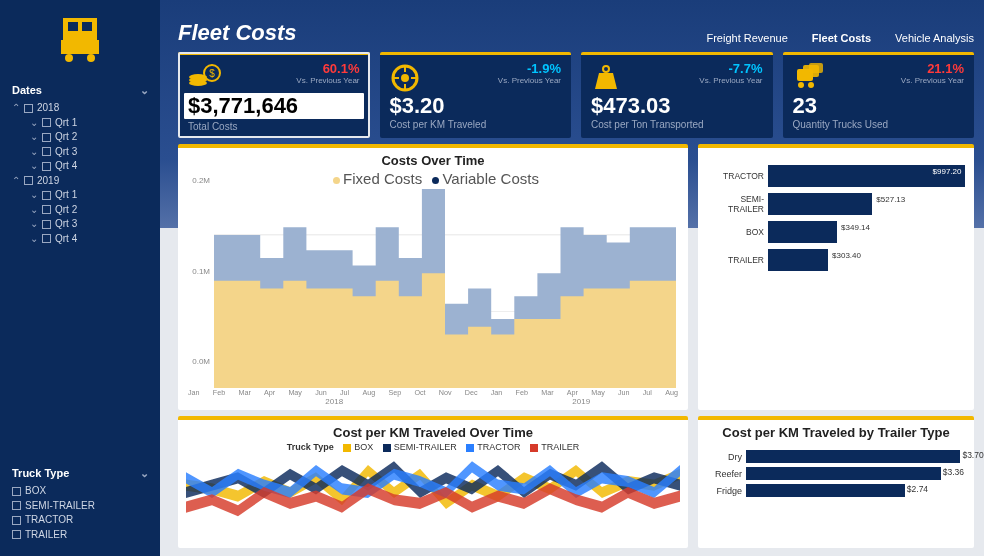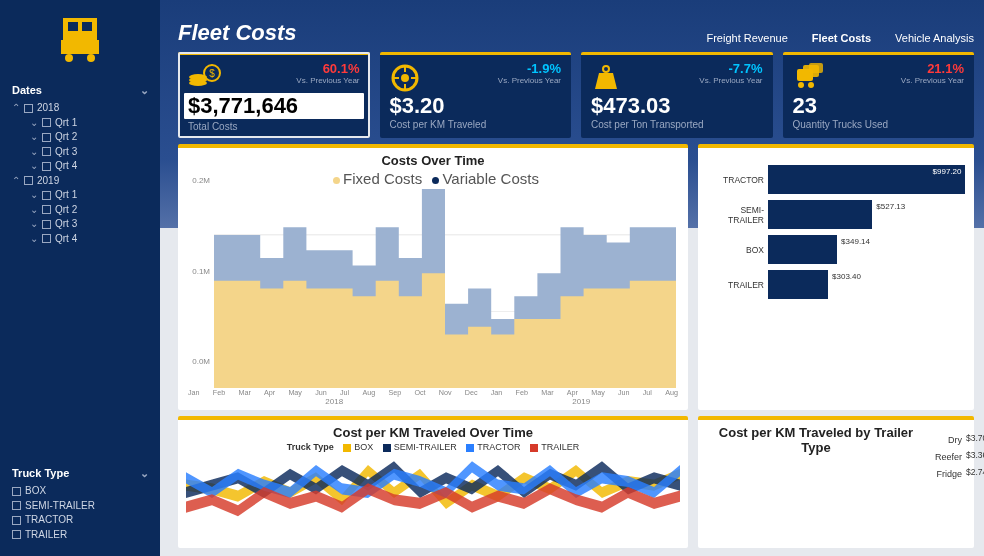--- a/index.html
+++ b/index.html
@@ -39,35 +39,35 @@
 .kpi .lbl { font-size:10px; color:#9aa8c2; }
 
 .row { display:flex; gap:10px; }
 .panel { background:#fff; border-top:4px solid #f2b800; border-radius:2px; padding:5px 8px 4px; }
 .panel h3 { font-size:13px; font-weight:700; text-align:center; color:#222; margin-bottom:2px; }
 .row1 { flex:1; min-height:0; }
 .row1 .panel.left { flex:1.9; display:flex; flex-direction:column; }
 .row1 .panel.right { flex:1; display:flex; flex-direction:column; }
 .row2 { height:132px; }
 .row2 .panel.left { flex:1.9; }
-.row2 .panel.right { flex:1; display:flex; flex-direction:row;justify-content:space-between; }
+.row2 .panel.right { flex:1; display:flex; flex-direction:column; }
 
 .cot-legend { text-align:center; font-size:15px; color:#555; }
 .dot { display:inline-block; width:7px; height:7px; border-radius:50%; margin:0 3px 0 6px; vertical-align:middle; }
 .cot-plot { flex:1; position:relative; margin:2px 4px 0 28px; }
 .cot-plot svg { position:absolute; inset:0; width:100%; height:100%; }
 .yaxis { position:absolute; left:-28px; top:0; bottom:18px; width:26px; font-size:8px; color:#888; }
 .ytick { position:absolute; right:2px; transform:translateY(-50%); }
 .xaxis { display:flex; justify-content:space-between; font-size:7.2px; color:#888; padding:0 2px; }
 .yr-row { display:flex; font-size:8px; color:#888; }
 .yr-row span { text-align:center; }
 
 .hbar-row { display:flex; align-items:center; font-size:8.5px; color:#333; margin:6px 0; gap:4px; }
 .hbar-lbl { width:58px; text-align:right; }
-.hbar-track { flex:1; position:relative; height:29px; }
+.hbar-track { flex:1; position:relative; height:22px; }
 .hbar-fill { position:absolute; left:0; top:0; bottom:0; background:#0b2a5b; }
 .hbar-val { position:absolute; top:2px; font-size:8px; }
 .hbar-val.in { color:#fff; right:auto; }
 .hbar-val.out { color:#333; }
 
 .ckot-legend { text-align:center; font-size:9px; color:#333; }
 .sq { display:inline-block; width:8px; height:8px; margin:0 3px 0 7px; vertical-align:middle; }
 .ckot-plot { height:62px; position:relative; margin-top:4px; }
 
 .tt-row { display:flex; align-items:center; font-size:9px; margin:4px 0; gap:4px; }

